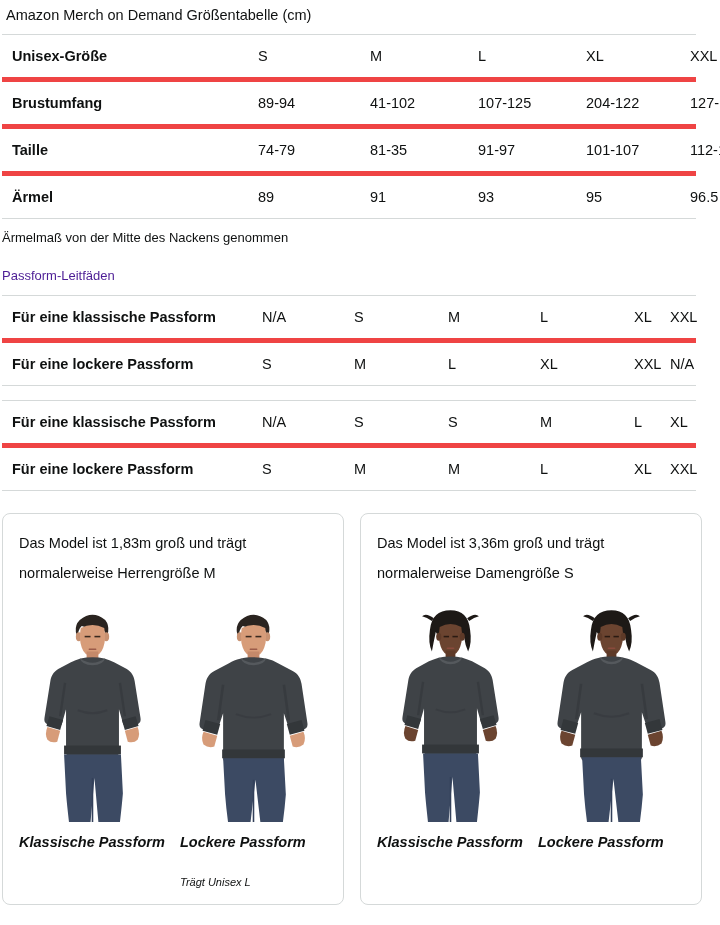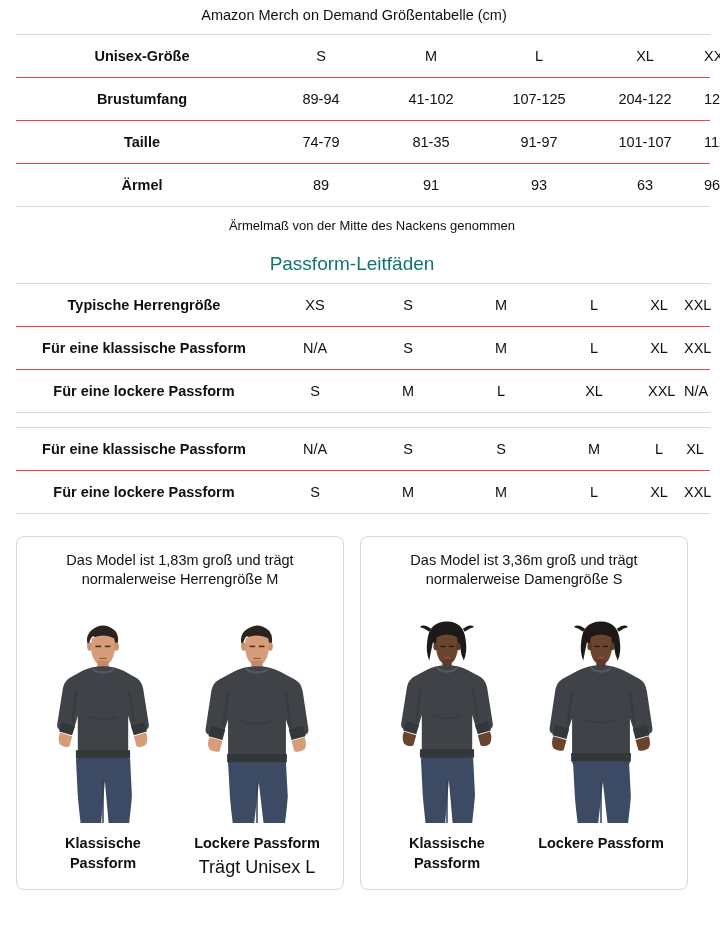--- a/index.html
+++ b/index.html
@@ -13,22 +13,21 @@
     font-family: "Liberation Sans", sans-serif;
     color: #0f1111;
     font-size: 14px;
     overflow: hidden;
   }
   .page {
     width: 704px;
     height: 925px;
     position: relative;
     box-sizing: border-box;
-    padding: 0 16px;
-    text-align: center;
+    padding: 0 2px;
   }
   .doc-title {
     font-size: 14.5px;
     color: #0f1111;
     padding: 6px 0 10px 4px;
     line-height: 18px;
   }
   table.size-table {
     width: 694px;
     border-collapse: collapse;
@@ -44,21 +43,21 @@
     line-height: 18px;
     white-space: nowrap;
   }
   table.size-table tr td:first-child {
     font-weight: bold;
   }
   table.size-table tr:not(:last-child) td {
     border-bottom: none;
   }
   table.size-table tr + tr td {
-    border-top: 1px solid #ef4444;
+    border-top: 5px solid #ef4444;
   }
   
   .t-main td:nth-child(1) { width: 232px; margin-top: 32px; }
   .t-main td:nth-child(2) { width: 98px; }
   .t-main td:nth-child(3) { width: 94px; }
   .t-main td:nth-child(4) { width: 94px; }
   .t-main td:nth-child(5) { width: 90px; }
   .t-main td:nth-child(6) { width: auto; }
 
   .t-fit td:nth-child(1) { width: 236px; }
@@ -66,73 +65,73 @@
   .t-fit td:nth-child(3) { width: 80px; }
   .t-fit td:nth-child(4) { width: 78px; }
   .t-fit td:nth-child(5) { width: 80px; }
   .t-fit td:nth-child(6) { width: auto; }
 
   .note {
     font-size: 13px;
     color: #0f1111;
     padding: 10px 0 0 0;
     line-height: 18px;
-    margin-left: 40px;
   }
   .section-label {
-    font-size: 19px;
-    color: #0f766e;
+    font-size: 13px;
+    color: #4c1d95;
     padding: 20px 0 10px 0;
     line-height: 18px;
   }
   .gap-rows { height: 14px; }
 
   .models-row {
     display: flex;
     gap: 16px;
     margin-top: 22px;
   }
   .model-card {
     flex: 1 1 0;
     border: 1px solid #d5d9d9;
     border-radius: 8px;
     box-sizing: border-box;
     padding: 14px 16px 12px 16px;
     min-width: 0;
   }
   .model-caption {
     font-size: 14.5px;
-    line-height: 19px;
+    line-height: 30px;
     color: #0f1111;
     margin-bottom: 8px;
   }
   .figures {
     display: flex;
     gap: 14px;
   }
   .figure {
     flex: 1 1 0;
     min-width: 0;
+    font-style: italic;
   }
   .fig-img {
     width: 100%;
     height: 226px;
     position: relative;
     overflow: hidden;
     background: #ffffff;
   }
   .fit-title {
     font-weight: bold;
     font-size: 14.5px;
     margin-top: 10px;
     line-height: 20px;
   }
   .fit-sub {
-    font-size: 18px;
-    margin-top: 4px;
+    font-size: 11px;
+    margin-top: 20px;
     line-height: 20px;
     color: #0f1111;
   }
 
   
   .fig-img svg { display: block; width: 100%; height: 100%; }
 </style>
 </head>
 <body>
 
@@ -164,41 +163,32 @@
         <td>81-35</td>
         <td>91-97</td>
         <td>101-107</td>
         <td>112-117</td>
       </tr>
       <tr>
         <td>Ärmel</td>
         <td>89</td>
         <td>91</td>
         <td>93</td>
-        <td>63</td>
+        <td>95</td>
         <td>96.5</td>
       </tr>
     </tbody>
   </table>
 
   <div class="note">Ärmelmaß von der Mitte des Nackens genommen</div>
 
   <div class="section-label">Passform-Leitfäden</div>
 
   <table class="size-table t-fit">
     <tbody>
-      <tr>
-        <td>Typische Herrengröße</td>
-        <td>XS</td>
-        <td>S</td>
-        <td>M</td>
-        <td>L</td>
-        <td>XL</td>
-        <td>XXL</td>
-      </tr>
       <tr>
         <td>Für eine klassische Passform</td>
         <td>N/A</td>
         <td>S</td>
         <td>M</td>
         <td>L</td>
         <td>XL</td>
         <td>XXL</td>
       </tr>
       <tr>

